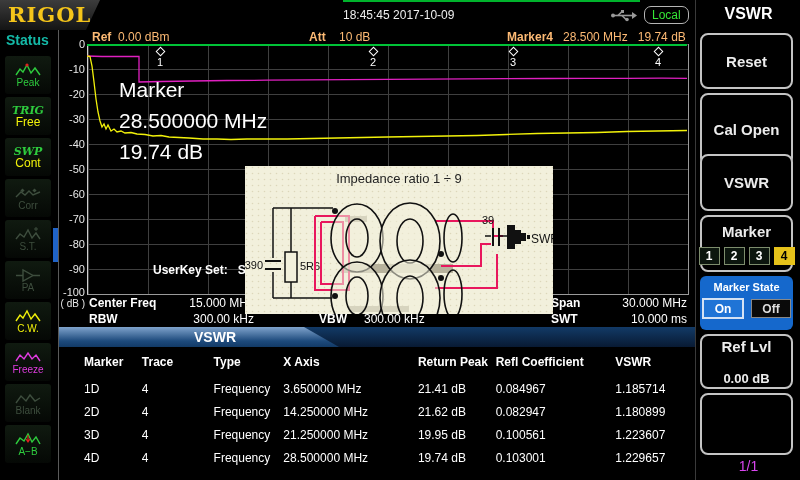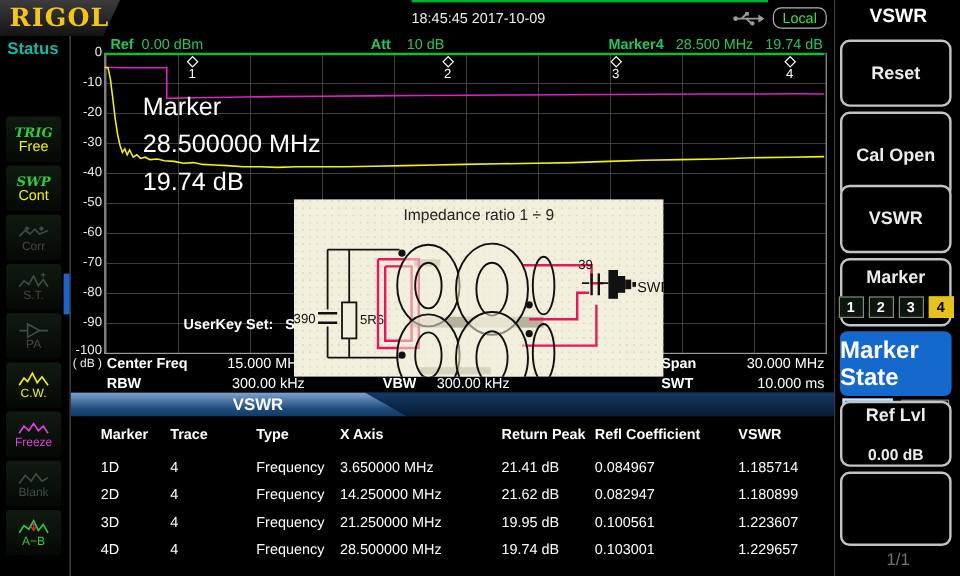--- a/index.html
+++ b/index.html
@@ -21,21 +21,21 @@
   #lsb{left:0;top:30px;width:58px;height:450px;background:#000;border-right:1px solid #5a5a5a;}
   #lsb-title{left:6px;top:2px;font-size:14px;font-weight:bold;color:#14b8a6;}
   .sit{left:5px;width:46px;height:38px;background:linear-gradient(#101a10,#050805);
     border-radius:3px;display:flex;flex-direction:column;align-items:center;justify-content:center;}
   .sit .lbl{font-size:10px;line-height:10px;}
   .sit .word{font-family:"DejaVu Serif",serif;font-style:italic;font-weight:bold;font-size:11px;line-height:12px;}
   .c-green{color:#2ecc3e;} .c-yellow{color:#f2f20a;} .c-dim{color:#3e4e3e;} .c-mag{color:#e03ce0;}
   #page-ind{left:53px;top:228px;width:5px;height:34px;background:#1f63c8;}
   
   #main{left:59px;top:30px;width:636px;height:450px;background:#000;}
-  .hdr{font-size:12px;color:#22c55e;top:0;}
+  .hdr{font-size:12px;color:#fdba74;top:0;}
   .hdr b{font-weight:bold;}
   #plot{left:28px;top:14px;width:600px;height:250px;background:#000;
     background-image:repeating-linear-gradient(to right,#3f3f3f 0 1px,transparent 1px 60px),
                      repeating-linear-gradient(to bottom,#3f3f3f 0 1px,transparent 1px 25px);
     border-left:1px solid #cfcfcf;border-right:1px solid #9a9a9a;border-bottom:1px solid #9a9a9a;}
   #zeroline{left:28px;top:14px;width:600px;height:2px;background:#00c337;}
   #tracesvg{left:28px;top:14px;width:600px;height:250px;}
   .ytick{width:26px;text-align:right;font-size:11px;color:#e8e8e8;left:0;}
   .mkd{position:absolute;width:5px;height:5px;border:1px solid #fff;background:#000;transform:rotate(45deg);}
   .mkn{position:absolute;font-size:11px;color:#fff;}
@@ -66,27 +66,27 @@
   .skey{left:4px;width:93px;border:2px solid #c4c4c4;border-radius:8px;background:#000;
     display:flex;flex-direction:column;align-items:center;justify-content:center;
     font-size:15px;font-weight:bold;color:#ececec;box-sizing:border-box;}
   .skey .sub{font-size:13px;margin-top:16px;font-weight:bold;}
   #mkboxes{display:flex;gap:4px;margin-top:7px;}
   .mkbox{width:19px;height:16px;border:1px solid #7d8d6d;background:#0c160e;color:#fff;
     font-size:12px;font-weight:bold;display:flex;align-items:center;justify-content:center;}
   .mkbox.active{background:#e6c21a;border-color:#e6c21a;color:#000;}
   #mstate{left:4px;top:276px;width:93px;height:54px;background:#1568cc;border-radius:6px;
     display:flex;flex-direction:column;align-items:center;box-sizing:border-box;padding-top:5px;}
-  #mstate .t{font-size:20px;font-weight:bold;color:#fff;}
+  #mstate .t{font-size:11px;font-weight:bold;color:#fff;}
   #onoff{display:flex;gap:7px;margin-top:5px;}
   #btn-on{width:38px;height:17px;background:#1f74d6;border:2px solid #d4e2f4;color:#fff;
     font-size:12px;font-weight:bold;display:flex;align-items:center;justify-content:center;}
   #btn-off{width:38px;height:17px;background:#0a0a0a;border:1px solid #888;color:#ddd;
     font-size:12px;font-weight:bold;display:flex;align-items:center;justify-content:center;margin-top:1px;}
-  #pagenum{left:0;top:458px;width:105px;text-align:center;font-size:14px;color:#737373;}
+  #pagenum{left:0;top:458px;width:105px;text-align:center;font-size:14px;color:#d946ef;}
 </style>
 </head>
 <body>
 
 <div id="screen">
 
   <div id="topbar" class="abs">
     <div id="logo-panel" class="abs"></div>
     <div id="logo" class="abs">RIGOL</div>
     <div id="topline" class="abs"></div>
@@ -101,20 +101,27 @@
         <line x1="12" y1="6.5" x2="16" y2="10.5"></line>
           <circle cx="17" cy="10.5" r="1.8" stroke="none"></circle>
       </g>
     </svg>
     <div id="local-badge" class="abs">Local</div>
   </div>
 
   <div id="lsb" class="abs">
     <div id="lsb-title" class="abs">Status</div>
 
+    <div class="sit abs" style="top:26px">
+      <svg width="26" height="15">
+        <polyline points="1,12 5,6 8,9 12,2 16,10 20,5 25,12" fill="none" stroke="#2ecc3e" stroke-width="1.4"></polyline>
+        <circle cx="12" cy="2" r="1.6" fill="#e02020"></circle>
+      </svg>
+      <span class="lbl c-green">Peak</span>
+    </div>
 
     <div class="sit abs" style="top:67px">
       <span class="word c-green">TRIG</span>
       <span class="lbl c-yellow" style="font-size:12px">Free</span>
     </div>
 
     <div class="sit abs" style="top:108px">
       <span class="word c-green">SWP</span>
       <span class="lbl c-yellow" style="font-size:12px">Cont</span>
     </div>

